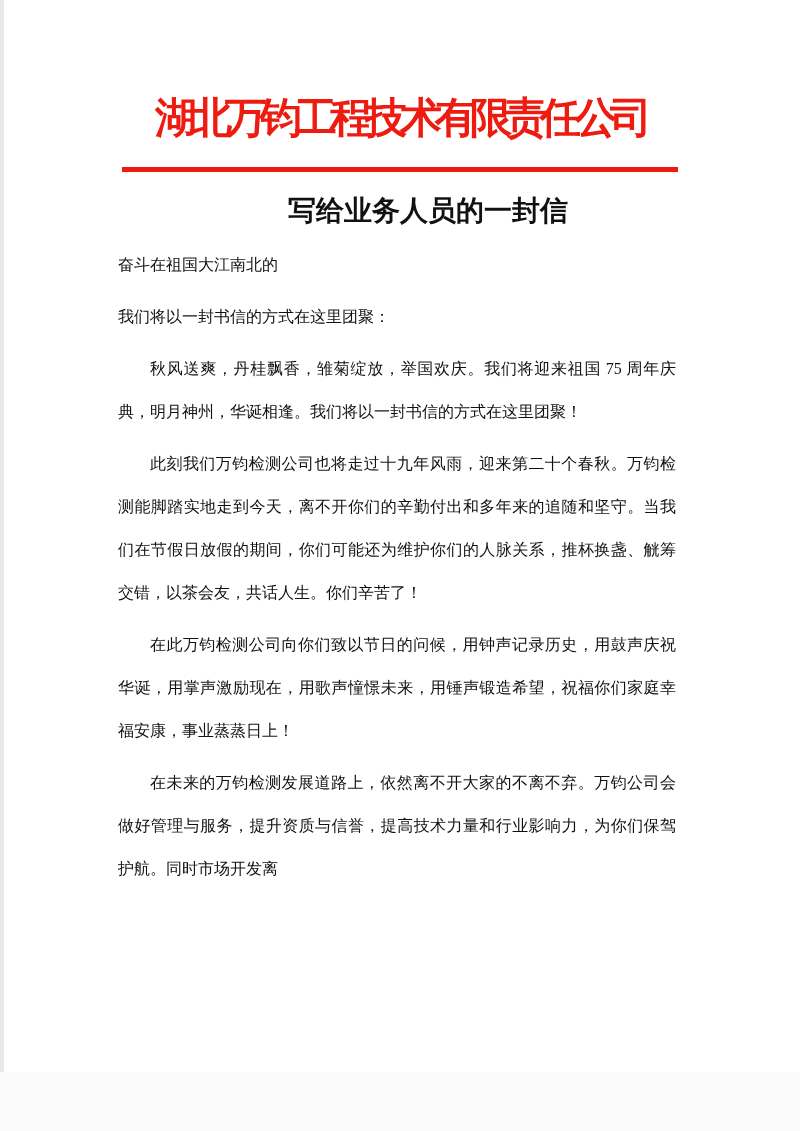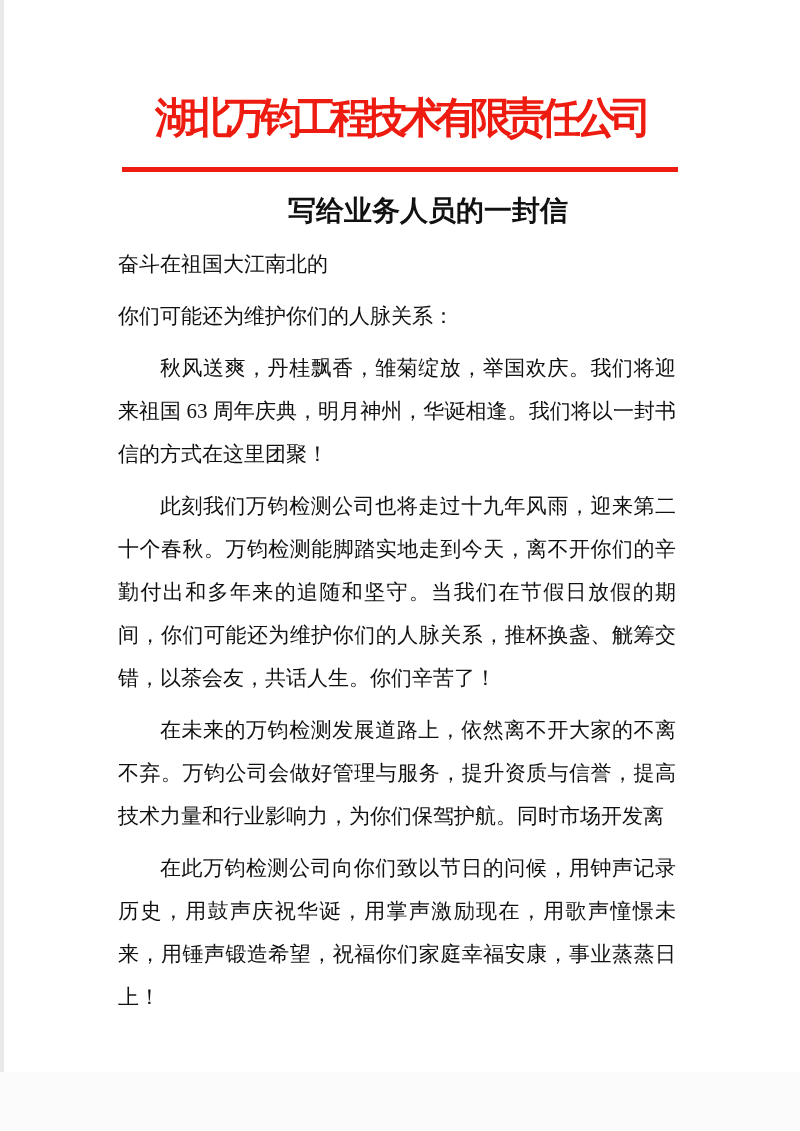--- a/index.html
+++ b/index.html
@@ -59,21 +59,21 @@
     font-weight: bold;
     text-align: center;
     text-indent: 56px;
     color: var(--text, #111111);
     font-family: "DejaVu Sans", "Liberation Sans", sans-serif;
     white-space: nowrap;
   }
   .letter-body {
     width: 558px;
     margin: 15px 0 0 118px;
-    font-size: 21px;
+    font-size: 16px;
     line-height: 43px;
     color: var(--text, #111111);
     text-align: justify;
     text-justify: inter-ideograph;
     font-family: Liberation Serif, serif;
   }
   .letter-body p {
     margin: 0 0 9px;
     text-indent: 2em;
   }
@@ -88,22 +88,22 @@
   <div class="page">
 
     <h1 class="company-header">湖北万钧工程技术有限责任公司</h1>
 
     <div class="header-rule"></div>
 
     <h2 class="letter-title">写给业务人员的一封信</h2>
 
     <div class="letter-body">
       <p class="no-indent">奋斗在祖国大江南北的</p>
-      <p class="no-indent">你们可能还为维护你们的人脉关系：</p>
-      <p>秋风送爽，丹桂飘香，雏菊绽放，举国欢庆。我们将迎来祖国 63 周年庆典，明月神州，华诞相逢。我们将以一封书信的方式在这里团聚！</p>
+      <p class="no-indent">我们将以一封书信的方式在这里团聚：</p>
+      <p>秋风送爽，丹桂飘香，雏菊绽放，举国欢庆。我们将迎来祖国 75 周年庆典，明月神州，华诞相逢。我们将以一封书信的方式在这里团聚！</p>
       <p>此刻我们万钧检测公司也将走过十九年风雨，迎来第二十个春秋。万钧检测能脚踏实地走到今天，离不开你们的辛勤付出和多年来的追随和坚守。当我们在节假日放假的期间，你们可能还为维护你们的人脉关系，推杯换盏、觥筹交错，以茶会友，共话人生。你们辛苦了！</p>
+      <p>在此万钧检测公司向你们致以节日的问候，用钟声记录历史，用鼓声庆祝华诞，用掌声激励现在，用歌声憧憬未来，用锤声锻造希望，祝福你们家庭幸福安康，事业蒸蒸日上！</p>
       <p>在未来的万钧检测发展道路上，依然离不开大家的不离不弃。万钧公司会做好管理与服务，提升资质与信誉，提高技术力量和行业影响力，为你们保驾护航。同时市场开发离</p>
-      <p>在此万钧检测公司向你们致以节日的问候，用钟声记录历史，用鼓声庆祝华诞，用掌声激励现在，用歌声憧憬未来，用锤声锻造希望，祝福你们家庭幸福安康，事业蒸蒸日上！</p>
     </div>
 
   </div>
   <div class="page-edge-strip"></div>
 </div>
 
 </body></html>

